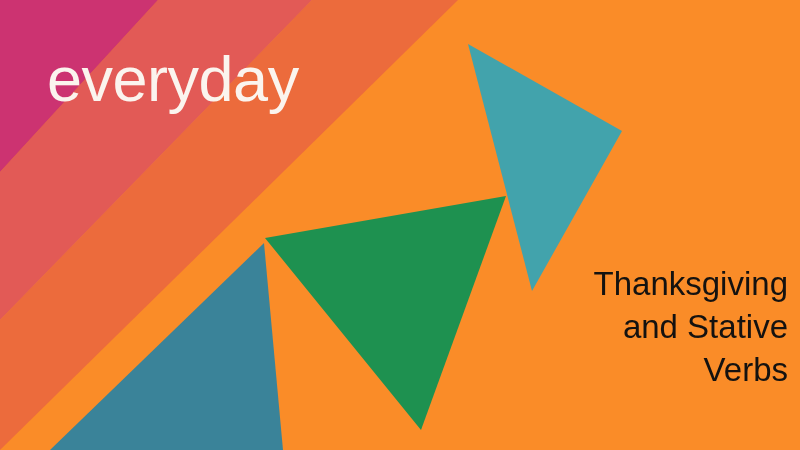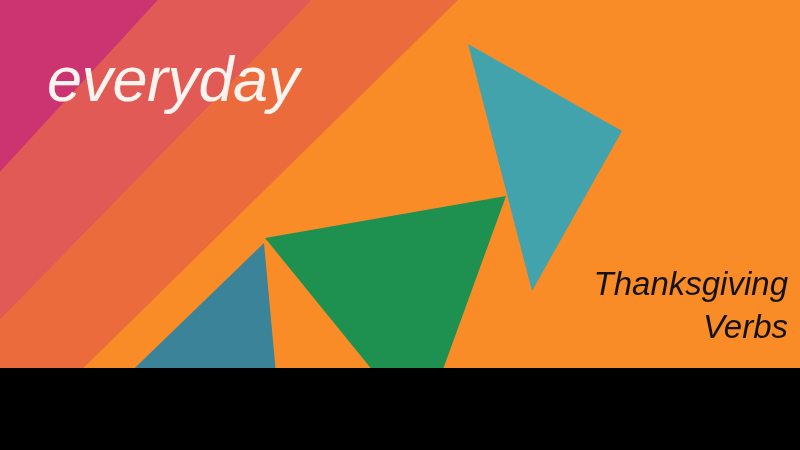--- a/index.html
+++ b/index.html
@@ -4,25 +4,24 @@
 <title>everyday grammar</title>
 <style>
   html, body {
     margin: 0;
     padding: 0;
     background: #000;
   }
   #stage {
     position: relative;
     width: 800px;
-    height: 368px;
+    height: 450px;
     overflow: hidden;
     font-family: "Liberation Sans", sans-serif;
     background: #0f766e;
-    font-style: italic;
   }
   #bg-svg {
     position: absolute;
     left: 0;
     top: 0;
     width: 800px;
     height: 450px;
     display: block;
   }
   .brand-block {
@@ -77,16 +76,17 @@
     <polygon fill="#3A8399" points="264,243 283,450 50,450"></polygon>
     <polygon fill="#1E9150" points="265,238 506,196 421,430"></polygon>
   </svg>
 
   <div class="brand-block">
     <span class="brand-line">everyday</span>
   </div>
 
   <div class="title-block">
     <span class="title-line">Thanksgiving</span>
+    <span class="title-line">and Stative</span>
     <span class="title-line">Verbs</span>
   </div>
 
 </div>
 
 </body></html>

